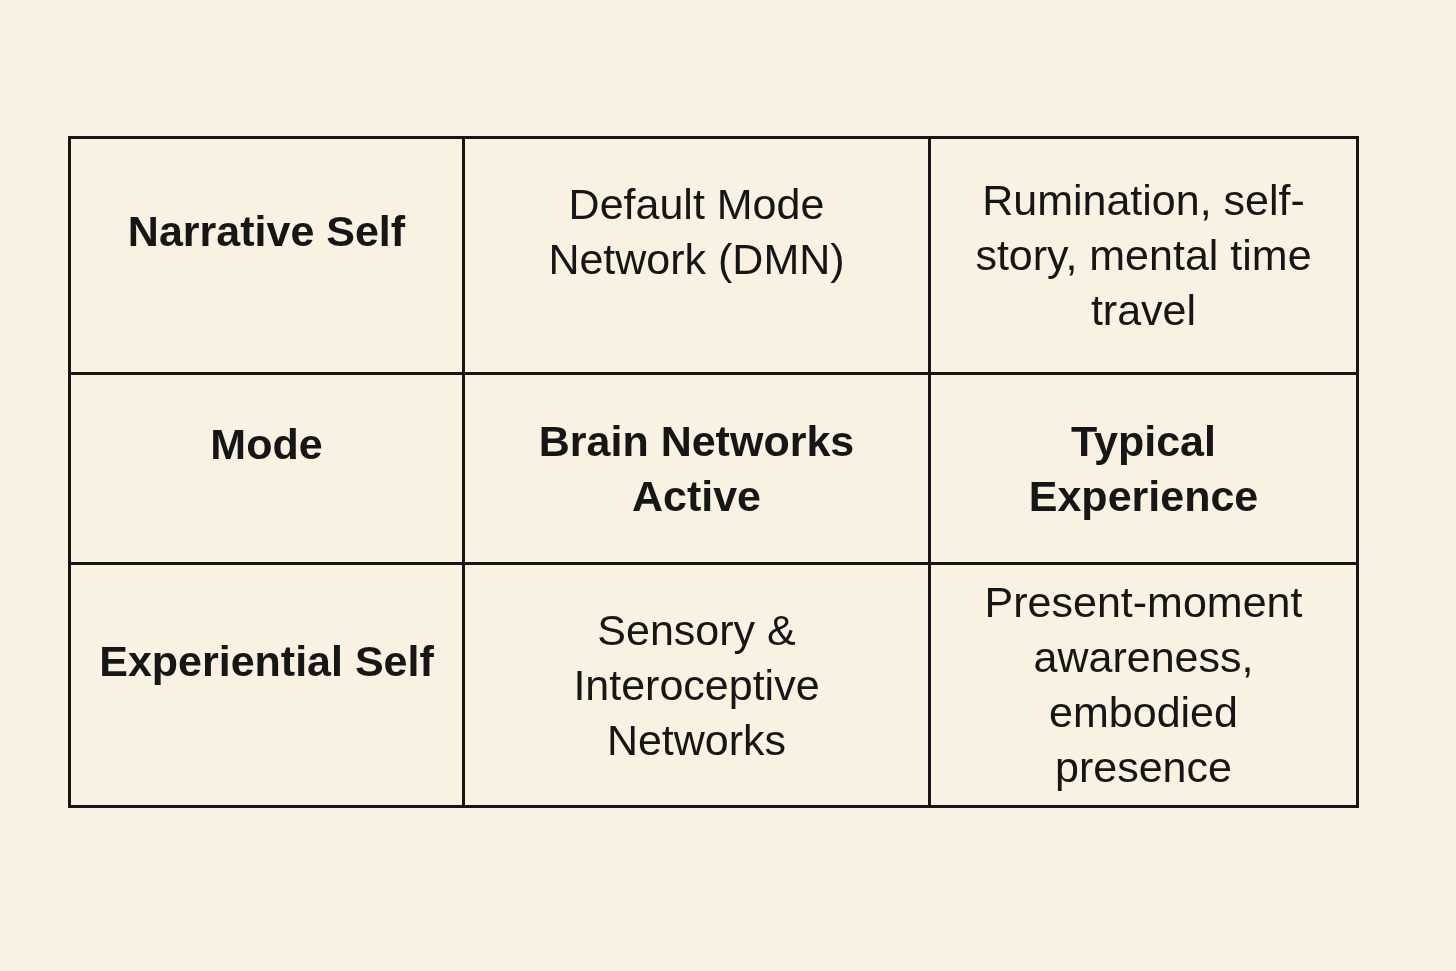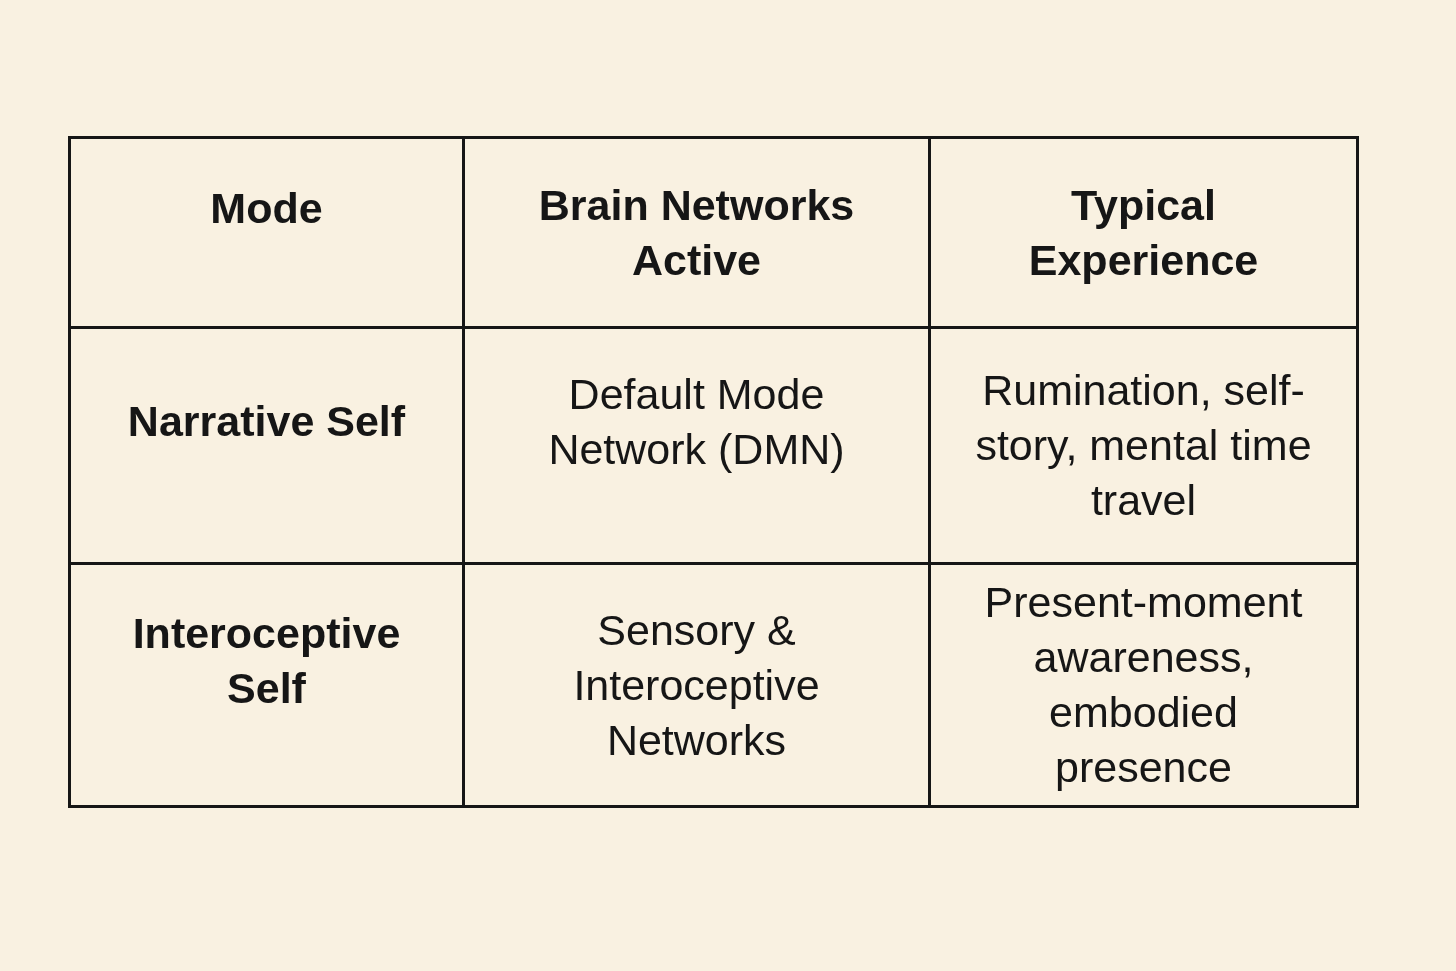--- a/index.html
+++ b/index.html
@@ -53,30 +53,30 @@
 <body>
 
 <div class="table-wrap">
   <table class="comparison">
     <colgroup>
       <col style="width:394px">
       <col style="width:466px">
       <col style="width:428px">
     </colgroup>
     <tbody>
+      <tr style="height:236px">
+        <td class="mode-col lift">Narrative Self</td>
+        <td class="lift">Default Mode Network (DMN)</td>
+        <td>Rumination, self-story, mental time travel</td>
+      </tr>
       <tr style="height:190px">
         <th class="lift">Mode</th>
         <th>Brain Networks Active</th>
         <th>Typical Experience</th>
       </tr>
-      <tr style="height:236px">
-        <td class="mode-col lift">Narrative Self</td>
-        <td class="lift">Default Mode Network (DMN)</td>
-        <td>Rumination, self-story, mental time travel</td>
-      </tr>
       <tr style="height:240px">
-        <td class="mode-col lift">Interoceptive Self</td>
+        <td class="mode-col lift">Experiential Self</td>
         <td>Sensory &amp; Interoceptive Networks</td>
         <td>Present-moment awareness, embodied presence</td>
       </tr>
     </tbody>
   </table>
 </div>
 
 </body></html>

